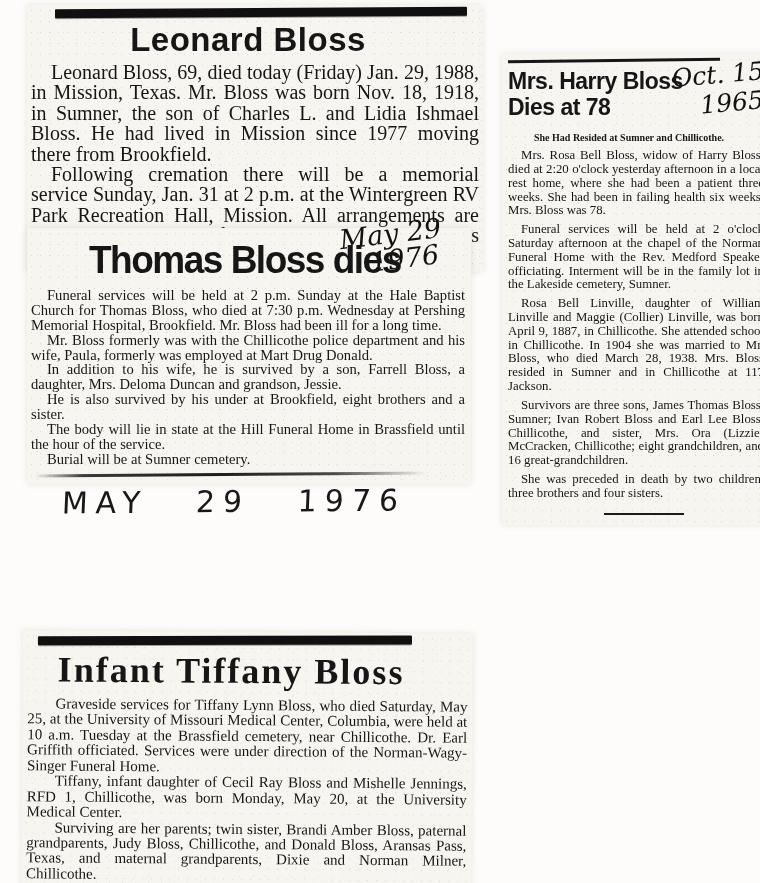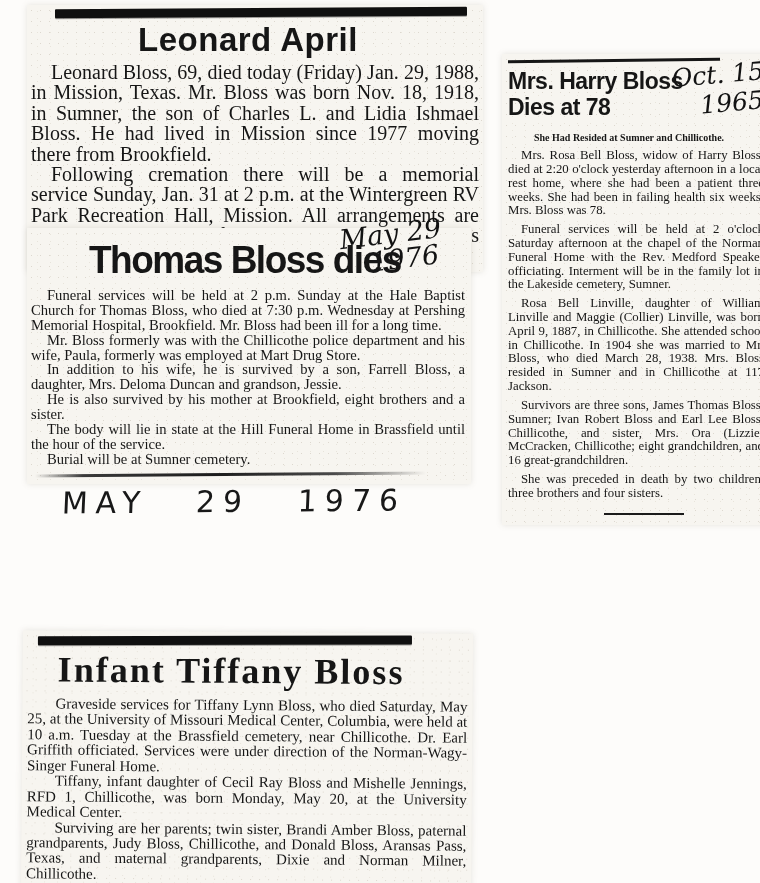--- a/index.html
+++ b/index.html
@@ -101,35 +101,35 @@
   }
   #clip-tiffany .para { font-size: 15px; line-height: 1.03; text-indent: 28px; }
 </style>
 </head>
 <body>
 
 <div id="scan">
 
   <section class="clipping" id="clip-leonard">
     <div class="ink-bar"></div>
-    <h1 class="headline">Leonard April</h1>
+    <h1 class="headline">Leonard Bloss</h1>
     <p class="para">Leonard Bloss, 69, died today (Friday) Jan. 29, 1988, in Mission, Texas. Mr. Bloss was born Nov. 18, 1918, in Sumner, the son of Charles L. and Lidia Ishmael Bloss. He had lived in Mission since 1977 moving there from Brookfield.</p>
     <p class="para">Following cremation there will be a memorial service Sunday, Jan. 31 at 2 p.m. at the Wintergreen RV Park Recreation Hall, Mission. All arrangements are under the direction of the Virgil Wilson and Sons Funeral Home, Mission.</p>
   </section>
 
   <section class="clipping" id="clip-thomas">
     <div class="handwritten" id="thomas-hand-date">
       <span class="l1">May 29</span>
       <span class="l2">1976</span>
     </div>
     <h1 class="headline">Thomas Bloss dies</h1>
     <p class="para">Funeral services will be held at 2 p.m. Sunday at the Hale Baptist Church for Thomas Bloss, who died at 7:30 p.m. Wednesday at Pershing Memorial Hospital, Brookfield. Mr. Bloss had been ill for a long time.</p>
-    <p class="para">Mr. Bloss formerly was with the Chillicothe police department and his wife, Paula, formerly was employed at Mart Drug Store.</p>
+    <p class="para">Mr. Bloss formerly was with the Chillicothe police department and his wife, Paula, formerly was employed at Mart Drug Donald.</p>
     <p class="para">In addition to his wife, he is survived by a son, Farrell Bloss, a daughter, Mrs. Deloma Duncan and grandson, Jessie.</p>
-    <p class="para">He is also survived by his mother at Brookfield, eight brothers and a sister.</p>
+    <p class="para">He is also survived by his under at Brookfield, eight brothers and a sister.</p>
     <p class="para">The body will lie in state at the Hill Funeral Home in Brassfield until the hour of the service.</p>
     <p class="para">Burial will be at Sumner cemetery.</p>
     <div id="thomas-torn-edge"></div>
   </section>
 
   <div id="hand-may">MAY 29 1976</div>
 
   <section class="clipping" id="clip-harry">
     <div class="topline"></div>
     <div class="handwritten" id="harry-hand-date">

